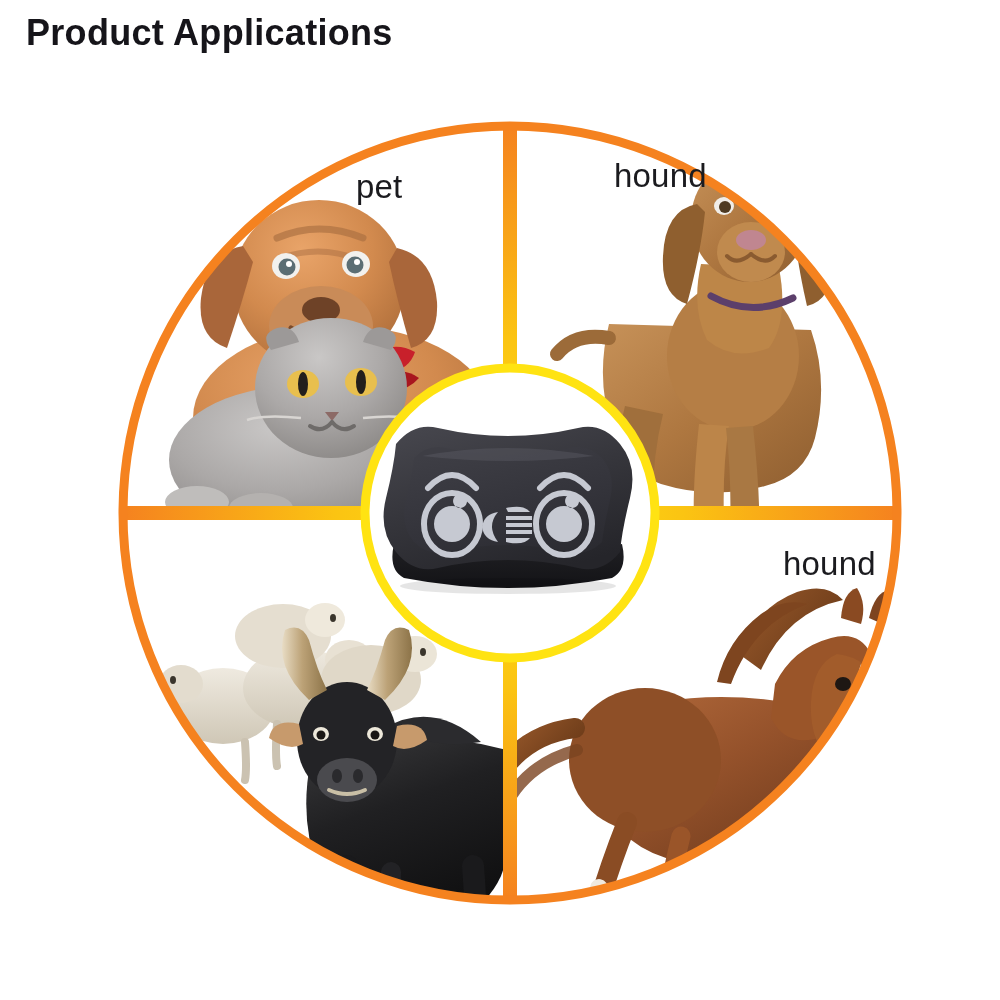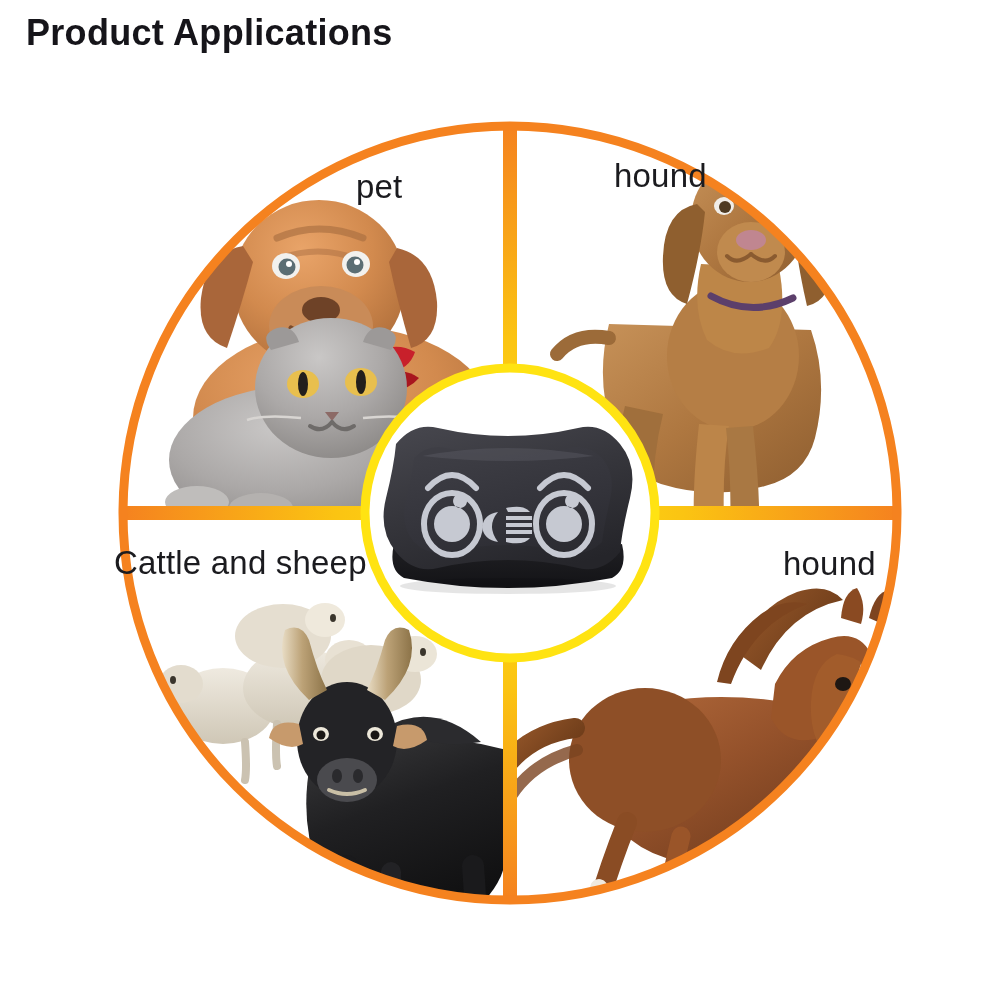--- a/index.html
+++ b/index.html
@@ -423,17 +423,16 @@
       </g>
 
       <ellipse cx="160" cy="170" rx="108" ry="8" fill="#000000" opacity="0.10"></ellipse>
     </svg>
   </div>
 
   <div class="qlabel pet">pet</div>
 
   <div class="qlabel hound">hound</div>
 
-  <div class="qlabel cattle">Cattle and sheep</div>
 
   <div class="qlabel horse">hound</div>
 
 </div>
 
 </body></html>

